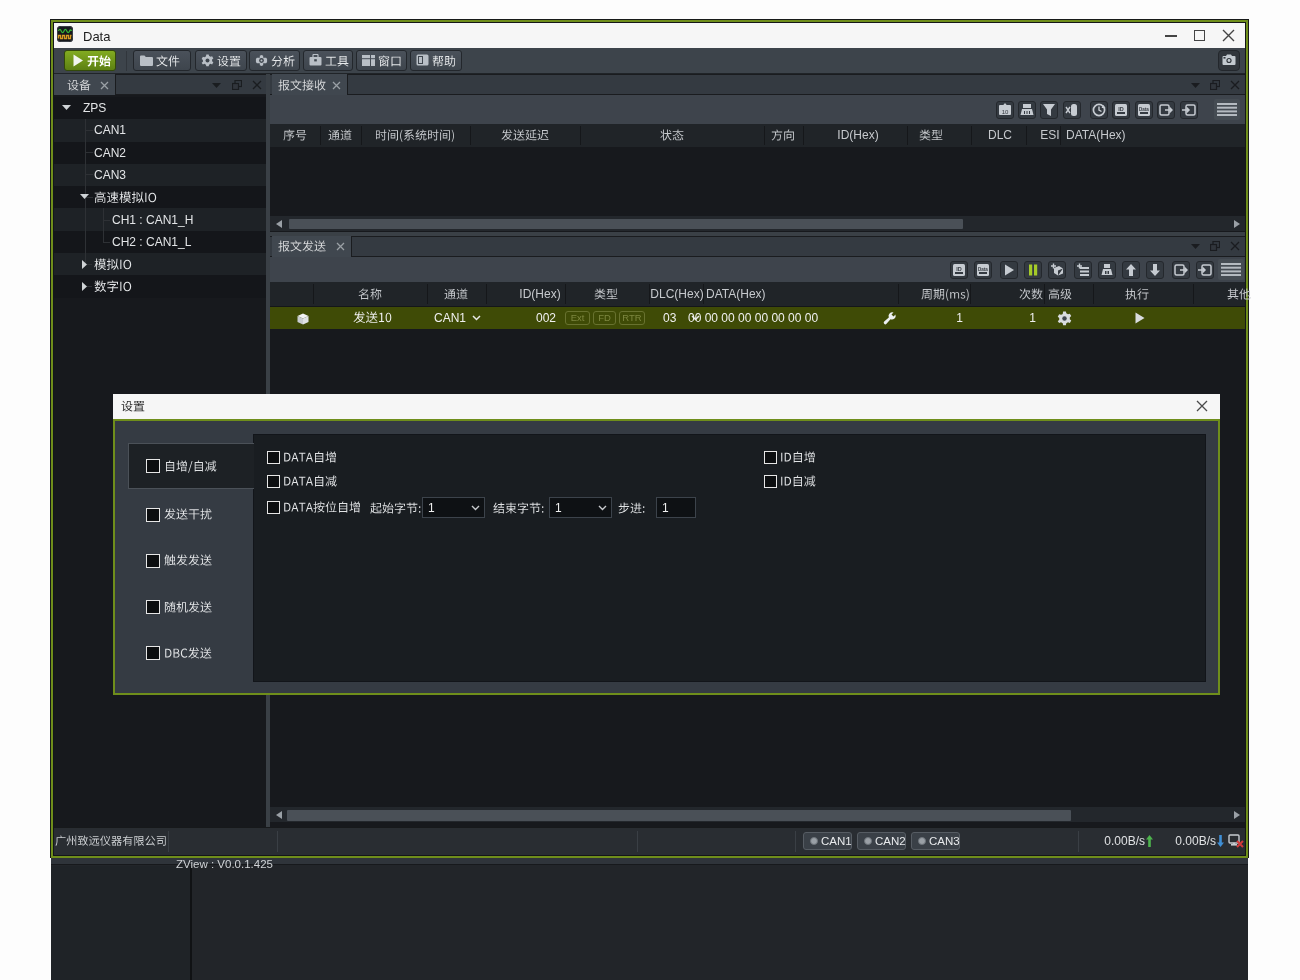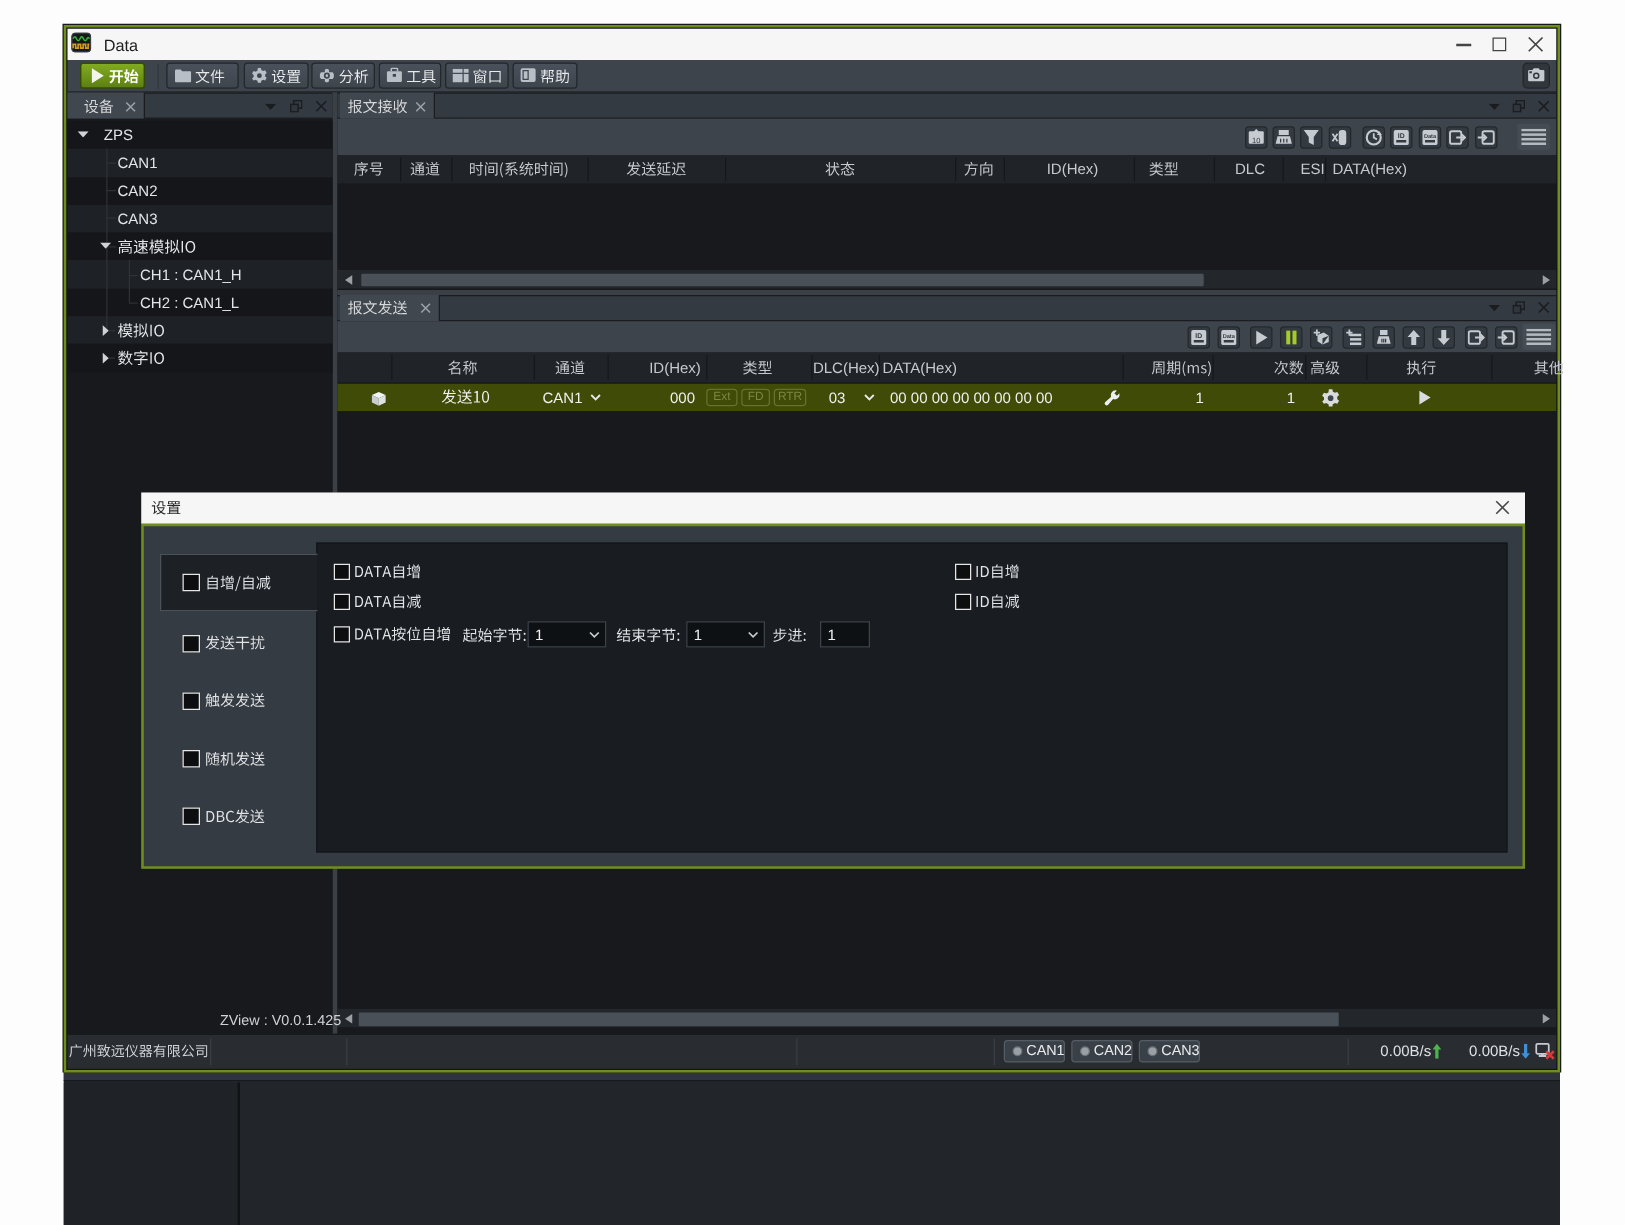--- a/index.html
+++ b/index.html
@@ -407,29 +407,29 @@
     <path d="M0.5 3 V9 L6 11.5 V5.5 Z" fill="#c9cdd2"></path>
     <path d="M11.5 3 V9 L6 11.5 V5.5 Z" fill="#dfe2e5"></path>
   </svg>
 <div style="position:absolute;left:352.5px;top:311.2px;height:12.5px;line-height:0"><svg width="39" height="12" viewBox="0 0 39 12" style="display:inline-block;vertical-align:middle;overflow:visible">
       <path fill="#f0f0f0" d="M8.4 1.1C9.0 1.7 9.7 2.5 10.0 3.0L10.8 2.5C10.4 2.0 9.7 1.2 9.1 0.7ZM1.8 4.5C1.9 4.3 2.4 4.2 3.1 4.2H4.9C4.1 6.8 2.7 8.9 0.4 10.3C0.6 10.4 1.0 10.8 1.1 11.0C2.7 10.0 3.9 8.7 4.8 7.2C5.3 8.1 5.9 8.9 6.6 9.6C5.6 10.4 4.3 10.9 3.0 11.2C3.2 11.4 3.4 11.8 3.5 12.0C4.9 11.6 6.2 11.1 7.4 10.2C8.5 11.1 9.9 11.7 11.5 12.0C11.6 11.8 11.9 11.4 12.1 11.2C10.5 10.9 9.2 10.4 8.1 9.7C9.2 8.7 10.0 7.4 10.6 5.8L9.9 5.5L9.7 5.6H5.5C5.7 5.2 5.8 4.7 6.0 4.2H11.6L11.6 3.3H6.2C6.4 2.5 6.6 1.6 6.7 0.6L5.7 0.4C5.5 1.5 5.4 2.4 5.1 3.3H2.9C3.2 2.7 3.6 1.8 3.8 1.0L2.8 0.8C2.6 1.8 2.1 2.8 2.0 3.1C1.8 3.3 1.7 3.5 1.5 3.6C1.6 3.8 1.8 4.3 1.8 4.5ZM7.4 9.1C6.5 8.3 5.8 7.5 5.3 6.5H9.3C8.8 7.5 8.2 8.4 7.4 9.1ZM17.6 0.8C18.0 1.5 18.5 2.3 18.7 2.8L19.5 2.4C19.3 1.9 18.8 1.1 18.4 0.5ZM13.5 1.1C14.1 1.8 14.9 2.8 15.3 3.4L16.1 2.8C15.7 2.2 14.9 1.3 14.2 0.6ZM22.4 0.5C22.1 1.2 21.6 2.2 21.1 2.8H16.9V3.7H19.8V5.1L19.8 5.5H16.5V6.4H19.7C19.5 7.5 18.7 8.7 16.6 9.5C16.8 9.7 17.1 10.1 17.2 10.2C19.1 9.4 20.0 8.4 20.4 7.3C21.4 8.3 22.6 9.4 23.2 10.2L23.9 9.5C23.2 8.7 21.8 7.4 20.7 6.4V6.4H24.3V5.5H20.8L20.8 5.2V3.7H24.0V2.8H22.1C22.5 2.2 22.9 1.5 23.3 0.8ZM15.6 4.7H13.1V5.6H14.7V9.5C14.1 9.7 13.5 10.3 12.8 11.1L13.5 12.0C14.1 11.1 14.7 10.3 15.1 10.3C15.3 10.3 15.8 10.8 16.3 11.2C17.2 11.7 18.2 11.8 19.9 11.8C21.1 11.8 23.5 11.8 24.4 11.7C24.4 11.4 24.5 10.9 24.6 10.7C23.4 10.8 21.5 10.9 19.9 10.9C18.4 10.9 17.3 10.8 16.5 10.3C16.1 10.1 15.8 9.8 15.6 9.7ZM26.1 11.0H31.1V10.1H29.3V1.8H28.4C27.9 2.1 27.3 2.3 26.5 2.5V3.2H28.1V10.1H26.1ZM35.4 11.2C37.1 11.2 38.3 9.6 38.3 6.4C38.3 3.2 37.1 1.7 35.4 1.7C33.7 1.7 32.6 3.2 32.6 6.4C32.6 9.6 33.7 11.2 35.4 11.2ZM35.4 10.2C34.4 10.2 33.7 9.1 33.7 6.4C33.7 3.7 34.4 2.6 35.4 2.6C36.5 2.6 37.2 3.7 37.2 6.4C37.2 9.1 36.5 10.2 35.4 10.2Z"></path>
     </svg></div>
 <div style="position:absolute;font-size:12px;line-height:14px;color:#f0f0f0;white-space:nowrap;left:434px;top:311.0px;">CAN1</div>
 <svg class="abs" style="left:472px;top:315px" width="9" height="6" viewBox="0 0 9 6">
     <path d="M1 1 L4.5 4.5 L8 1" stroke="#e8e8e8" stroke-width="1.5" fill="none"></path>
   </svg>
-<div style="position:absolute;font-size:12px;line-height:14px;color:#f0f0f0;white-space:nowrap;left:156px;width:400px;text-align:right;top:311.0px;">000</div>
+<div style="position:absolute;font-size:12px;line-height:14px;color:#f0f0f0;white-space:nowrap;left:156px;width:400px;text-align:right;top:311.0px;">002</div>
 <div style="position:absolute;left:565px;top:311px;width:25px;height:14px;border:1px solid #68722f;border-radius:3px;color:#7d8740;font-size:9.5px;line-height:12px;text-align:center;font-family:'Liberation Sans',sans-serif">Ext</div>
 <div style="position:absolute;left:593px;top:311px;width:23px;height:14px;border:1px solid #68722f;border-radius:3px;color:#7d8740;font-size:9.5px;line-height:12px;text-align:center;font-family:'Liberation Sans',sans-serif">FD</div>
 <div style="position:absolute;left:619px;top:311px;width:26px;height:14px;border:1px solid #68722f;border-radius:3px;color:#7d8740;font-size:9.5px;line-height:12px;text-align:center;font-family:'Liberation Sans',sans-serif">RTR</div>
 <div style="position:absolute;font-size:12px;line-height:14px;color:#f0f0f0;white-space:nowrap;left:663px;top:311.0px;">03</div>
 <svg class="abs" style="left:691px;top:315px" width="9" height="6" viewBox="0 0 9 6">
     <path d="M1 1 L4.5 4.5 L8 1" stroke="#e8e8e8" stroke-width="1.5" fill="none"></path>
   </svg>
-<div style="position:absolute;font-size:12px;line-height:14px;color:#f0f0f0;white-space:nowrap;left:712px;top:311.0px;">00 00 00 00 00 00 00 00</div>
+<div style="position:absolute;font-size:12px;line-height:14px;color:#f0f0f0;white-space:nowrap;left:688px;top:311.0px;">00 00 00 00 00 00 00 00</div>
 <svg class="abs" style="left:883px;top:311px" width="14" height="14" viewBox="0 0 14 14">
 <path d="M12.5 3.5 A3.8 3.8 0 0 1 7.5 8.2 L3.5 12.8 A1.6 1.6 0 0 1 1.2 10.5 L5.8 6.5 A3.8 3.8 0 0 1 10.5 1.5 L8.5 3.5 L10.5 5.5 Z" fill="#eceff1"></path>
   </svg>
 <div style="position:absolute;font-size:12px;line-height:14px;color:#f0f0f0;white-space:nowrap;left:563px;width:400px;text-align:right;top:311.0px;">1</div>
 <div style="position:absolute;font-size:12px;line-height:14px;color:#f0f0f0;white-space:nowrap;left:636px;width:400px;text-align:right;top:311.0px;">1</div>
 <svg class="abs" style="left:1057px;top:311px" width="15" height="15" viewBox="0 0 16 16">
     <path fill="#d9dcdf" d="M6.5 0.5 h3 l0.4 2 a5.5 5.5 0 0 1 1.8 1 l2-0.7 1.5 2.6-1.6 1.4a5.5 5.5 0 0 1 0 2l1.6 1.4-1.5 2.6-2-0.7a5.5 5.5 0 0 1-1.8 1l-0.4 2h-3l-0.4-2a5.5 5.5 0 0 1-1.8-1l-2 0.7L0.8 10.8 2.4 9.4a5.5 5.5 0 0 1 0-2L0.8 6l1.5-2.6 2 0.7a5.5 5.5 0 0 1 1.8-1z"></path>
     <circle cx="8" cy="8" r="2.4" fill="#3f464e"></circle>
   </svg>
 <svg class="abs" style="left:1135px;top:312px" width="10" height="12" viewBox="0 0 10 12">
@@ -443,21 +443,21 @@
   </svg>
 <svg class="abs" style="left:1234px;top:811px" width="6" height="8" viewBox="0 0 6 8">
     <path d="M0 0 L6 4 L0 8 Z" fill="#9aa0a6"></path>
   </svg>
 <div style="position:absolute;left:270px;top:822px;width:975px;height:5px;background:#17191d"></div>
 <div style="position:absolute;left:54px;top:827px;width:1191px;height:28px;background:#292d32;border-top:1px solid #17191b"></div>
 <div style="position:absolute;left:55.0px;top:835.4px;height:11.2px;line-height:0"><svg width="112" height="11" viewBox="0 0 112 11" style="display:inline-block;vertical-align:middle;overflow:visible">
       <path fill="#cfd2d5" d="M5.3 0.6C5.4 1.1 5.7 1.7 5.8 2.2H1.6V5.4C1.6 6.9 1.5 8.8 0.4 10.3C0.6 10.4 1.0 10.7 1.1 10.9C2.3 9.3 2.5 7.0 2.5 5.4V3.0H10.6V2.2H6.3L6.7 2.0C6.6 1.6 6.4 1.0 6.1 0.4ZM13.8 0.6V4.1C13.8 6.2 13.7 8.4 11.8 10.1C12.0 10.2 12.3 10.5 12.4 10.7C14.4 8.9 14.7 6.4 14.7 4.1V0.6ZM17.0 0.9V10.0H17.9V0.9ZM20.4 0.6V10.6H21.2V0.6ZM12.6 3.2C12.4 4.2 12.0 5.4 11.5 6.2L12.3 6.5C12.8 5.7 13.1 4.4 13.3 3.4ZM15.0 3.7C15.3 4.6 15.7 5.8 15.8 6.5L16.5 6.2C16.4 5.5 16.0 4.3 15.6 3.4ZM18.1 3.6C18.6 4.5 19.2 5.7 19.3 6.4L20.0 6.0C19.9 5.3 19.3 4.2 18.8 3.3ZM23.3 4.9C23.5 4.8 23.9 4.8 26.9 4.5C27.0 4.7 27.1 4.8 27.2 5.0L27.9 4.6C27.6 4.1 27.0 3.1 26.5 2.5L25.9 2.8C26.1 3.1 26.3 3.4 26.6 3.8L24.2 4.0C24.6 3.4 25.0 2.7 25.4 1.9H28.0V1.2H23.0V1.9H24.5C24.1 2.7 23.7 3.4 23.5 3.7C23.3 3.9 23.2 4.1 23.0 4.1C23.1 4.3 23.2 4.7 23.3 4.9ZM22.8 9.3 23.0 10.1C24.3 9.9 26.3 9.6 28.1 9.2L28.1 8.4L25.9 8.8V7.1H27.9V6.4H25.9V5.1H25.1V6.4H23.1V7.1H25.1V8.9ZM29.4 3.3H31.4C31.2 4.8 30.9 6.0 30.4 7.1C29.9 6.0 29.5 4.8 29.3 3.5ZM29.2 0.4C28.9 2.4 28.3 4.2 27.4 5.4C27.5 5.6 27.9 5.9 28.0 6.1C28.3 5.7 28.5 5.2 28.8 4.7C29.1 5.9 29.4 7.0 29.9 7.9C29.3 8.8 28.5 9.5 27.4 10.0C27.5 10.2 27.8 10.6 27.9 10.8C28.9 10.2 29.8 9.5 30.4 8.7C31.0 9.5 31.8 10.2 32.7 10.7C32.8 10.5 33.1 10.2 33.3 10.0C32.3 9.6 31.5 8.8 30.9 7.9C31.6 6.7 32.0 5.2 32.3 3.3H33.1V2.5H29.6C29.8 1.9 29.9 1.2 30.1 0.6ZM34.3 1.6C35.0 2.1 35.9 2.7 36.3 3.1L36.9 2.5C36.4 2.1 35.5 1.5 34.9 1.1ZM37.8 1.2V1.9H43.5V1.2ZM36.4 4.4H34.1V5.2H35.6V8.7C35.1 8.9 34.6 9.4 34.0 10.0L34.6 10.7C35.2 10.0 35.7 9.3 36.1 9.3C36.3 9.3 36.7 9.7 37.2 10.0C38.0 10.5 38.9 10.6 40.3 10.6C41.5 10.6 43.4 10.6 44.2 10.5C44.2 10.2 44.3 9.8 44.4 9.6C43.3 9.7 41.6 9.8 40.3 9.8C39.0 9.8 38.1 9.8 37.4 9.3C36.9 9.0 36.7 8.8 36.4 8.7ZM37.1 3.6V4.4H39.0C38.9 6.4 38.6 7.6 36.8 8.3C37.0 8.5 37.3 8.8 37.3 9.0C39.3 8.1 39.7 6.7 39.8 4.4H41.1V7.7C41.1 8.5 41.4 8.8 42.2 8.8C42.3 8.8 43.1 8.8 43.2 8.8C43.9 8.8 44.1 8.4 44.2 7.0C44.0 6.9 43.6 6.8 43.5 6.6C43.5 7.9 43.4 8.0 43.1 8.0C43.0 8.0 42.4 8.0 42.3 8.0C42.0 8.0 42.0 8.0 42.0 7.7V4.4H44.2V3.6ZM50.8 1.0C51.4 1.8 51.9 2.8 52.1 3.3L52.8 2.9C52.6 2.4 52.0 1.4 51.5 0.7ZM54.2 1.1C53.8 3.5 53.2 5.6 51.9 7.2C50.8 5.7 50.1 3.6 49.7 1.3L48.9 1.4C49.3 4.0 50.1 6.2 51.3 7.9C50.4 8.8 49.3 9.6 47.8 10.1C48.0 10.3 48.2 10.6 48.3 10.8C49.8 10.2 50.9 9.5 51.8 8.6C52.7 9.5 53.7 10.3 55.0 10.8C55.1 10.6 55.4 10.2 55.6 10.0C54.3 9.6 53.2 8.8 52.4 7.9C53.8 6.1 54.6 3.9 55.0 1.2ZM47.8 0.5C47.2 2.2 46.1 3.9 45.0 5.0C45.2 5.2 45.4 5.6 45.5 5.8C45.9 5.4 46.3 4.9 46.6 4.4V10.7H47.4V3.1C47.9 2.4 48.3 1.6 48.6 0.7ZM58.2 1.7H60.1V3.3H58.2ZM63.0 1.7H65.0V3.3H63.0ZM62.9 4.4C63.3 4.6 63.9 4.9 64.3 5.2H61.1C61.3 4.8 61.5 4.4 61.7 4.1L60.9 3.9V1.0H57.4V4.0H60.8C60.6 4.4 60.4 4.8 60.1 5.2H56.6V5.9H59.3C58.6 6.6 57.6 7.2 56.3 7.6C56.5 7.8 56.7 8.1 56.8 8.3L57.4 8.0V10.8H58.2V10.4H60.1V10.7H60.9V7.3H58.8C59.4 6.9 60.0 6.4 60.4 5.9H62.5C63.0 6.4 63.6 6.9 64.3 7.3H62.2V10.8H63.0V10.4H65.0V10.7H65.8V8.0L66.3 8.2C66.5 8.0 66.7 7.7 66.9 7.5C65.7 7.2 64.4 6.6 63.6 5.9H66.6V5.2H64.7L65.0 4.8C64.6 4.5 63.9 4.2 63.3 4.0ZM62.2 1.0V4.0H65.8V1.0ZM58.2 9.7V8.0H60.1V9.7ZM63.0 9.7V8.0H65.0V9.7ZM71.6 0.4C71.4 0.9 71.3 1.4 71.1 1.9H67.9V2.7H70.7C70.0 4.2 69.0 5.5 67.6 6.5C67.8 6.6 68.1 6.9 68.2 7.1C68.9 6.6 69.5 6.0 70.1 5.3V10.7H70.9V8.5H75.6V9.7C75.6 9.9 75.5 9.9 75.3 9.9C75.1 9.9 74.4 9.9 73.7 9.9C73.8 10.1 73.9 10.5 74.0 10.7C74.9 10.7 75.6 10.7 75.9 10.6C76.3 10.4 76.4 10.2 76.4 9.7V4.0H71.0C71.2 3.6 71.4 3.1 71.6 2.7H77.7V1.9H72.0C72.2 1.5 72.3 1.1 72.4 0.6ZM70.9 6.6H75.6V7.8H70.9ZM70.9 5.9V4.7H75.6V5.9ZM79.4 0.9V10.7H80.2V1.7H81.8C81.6 2.4 81.2 3.4 80.9 4.2C81.7 5.1 81.9 5.9 81.9 6.5C81.9 6.8 81.9 7.1 81.7 7.3C81.6 7.3 81.5 7.4 81.3 7.4C81.2 7.4 80.9 7.4 80.7 7.4C80.8 7.6 80.9 7.9 80.9 8.1C81.1 8.1 81.4 8.1 81.6 8.1C81.9 8.1 82.1 8.0 82.2 7.9C82.6 7.6 82.7 7.2 82.7 6.6C82.7 5.9 82.5 5.1 81.7 4.1C82.1 3.2 82.5 2.1 82.8 1.2L82.2 0.9L82.1 0.9ZM87.5 3.7V5.1H84.2V3.7ZM87.5 3.0H84.2V1.7H87.5ZM83.3 10.8C83.5 10.6 83.9 10.5 86.2 9.9C86.2 9.7 86.2 9.3 86.2 9.1L84.2 9.6V5.9H85.3C85.8 8.1 86.9 9.8 88.6 10.7C88.8 10.4 89.0 10.1 89.2 9.9C88.3 9.6 87.6 8.9 87.0 8.2C87.7 7.8 88.4 7.3 89.0 6.8L88.4 6.2C88.0 6.6 87.3 7.2 86.7 7.5C86.4 7.0 86.2 6.5 86.0 5.9H88.3V0.9H83.4V9.3C83.4 9.7 83.1 10.0 82.9 10.1C83.1 10.2 83.2 10.6 83.3 10.8ZM93.2 0.8C92.6 2.5 91.4 4.1 90.2 5.1C90.4 5.2 90.8 5.5 90.9 5.7C92.2 4.6 93.4 2.9 94.1 1.0ZM97.0 0.7 96.2 1.0C97.1 2.7 98.5 4.6 99.7 5.7C99.9 5.4 100.2 5.1 100.4 5.0C99.2 4.0 97.8 2.2 97.0 0.7ZM91.4 10.0C91.8 9.9 92.4 9.8 98.3 9.4C98.6 9.9 98.9 10.3 99.1 10.7L99.9 10.2C99.4 9.2 98.2 7.6 97.2 6.4L96.4 6.8C96.9 7.3 97.4 8.0 97.8 8.6L92.6 8.9C93.7 7.6 94.8 6.0 95.7 4.3L94.8 3.9C93.9 5.7 92.5 7.7 92.1 8.2C91.7 8.7 91.4 9.0 91.1 9.1C91.2 9.4 91.4 9.8 91.4 10.0ZM101.9 3.2V3.9H108.6V3.2ZM101.8 1.2V2.0H109.9V9.5C109.9 9.7 109.8 9.8 109.6 9.8C109.4 9.8 108.6 9.8 107.8 9.8C108.0 10.0 108.1 10.4 108.1 10.7C109.1 10.7 109.8 10.7 110.2 10.5C110.6 10.4 110.7 10.1 110.7 9.5V1.2ZM103.4 5.9H107.0V8.0H103.4ZM102.6 5.1V9.5H103.4V8.7H107.8V5.1Z"></path>
     </svg></div>
 <div style="position:absolute;left:168px;top:831px;width:1px;height:21px;background:#3a3f45"></div>
-<div style="position:absolute;font-size:11.5px;line-height:13.5px;color:#cfd2d5;white-space:nowrap;left:176px;top:811px;">ZView : V0.0.1.425</div>
+<div style="position:absolute;font-size:11.5px;line-height:13.5px;color:#cfd2d5;white-space:nowrap;left:176px;top:858px;">ZView : V0.0.1.425</div>
 <div style="position:absolute;left:277px;top:831px;width:1px;height:21px;background:#3a3f45"></div>
 <div style="position:absolute;left:637px;top:831px;width:1px;height:21px;background:#3a3f45"></div>
 <div style="position:absolute;left:795px;top:831px;width:1px;height:21px;background:#3a3f45"></div>
 <div style="position:absolute;left:803px;top:832px;width:49px;height:18px;background:#3a4047;border:1px solid #565c63;border-radius:3px"></div>
 <div style="position:absolute;left:810px;top:837px;width:8px;height:8px;border-radius:50%;background:#9aa0a6;border:1px solid #6d737a"></div>
 <div style="position:absolute;left:821px;top:835px;font-size:11.5px;line-height:13px;color:#e8eaec">CAN1</div>
 <div style="position:absolute;left:857px;top:832px;width:49px;height:18px;background:#3a4047;border:1px solid #565c63;border-radius:3px"></div>
 <div style="position:absolute;left:864px;top:837px;width:8px;height:8px;border-radius:50%;background:#9aa0a6;border:1px solid #6d737a"></div>
 <div style="position:absolute;left:875px;top:835px;font-size:11.5px;line-height:13px;color:#e8eaec">CAN2</div>
 <div style="position:absolute;left:911px;top:832px;width:49px;height:18px;background:#3a4047;border:1px solid #565c63;border-radius:3px"></div>

